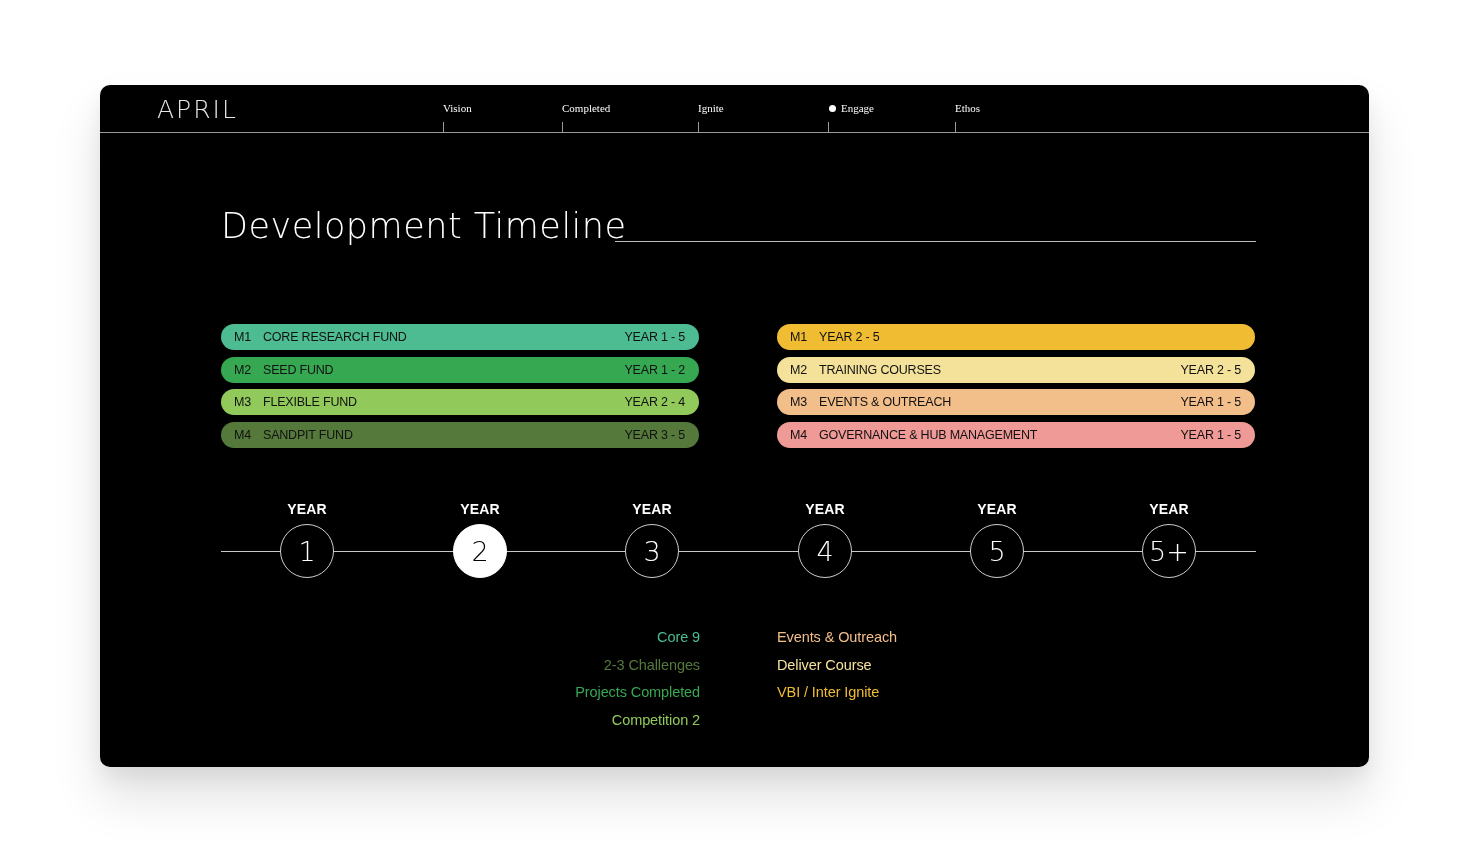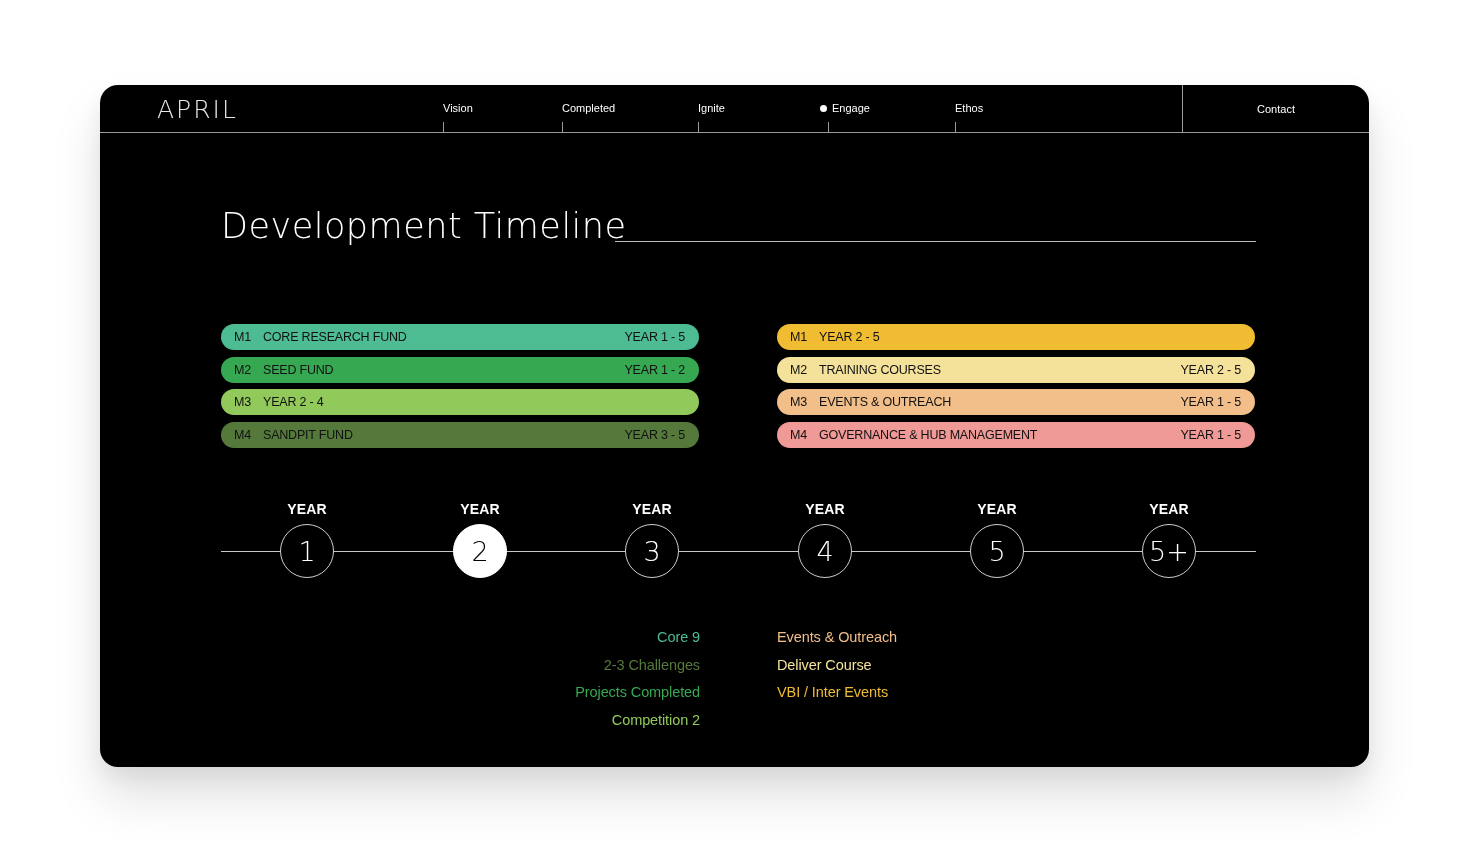--- a/index.html
+++ b/index.html
@@ -7,21 +7,21 @@
       width: 1469px; height: 850px;
       background: #ffffff;
       overflow: hidden;
       font-family: "Liberation Sans", sans-serif;
     }
     .frame {
       position: absolute;
       left: 100px; top: 85px;
       width: 1269px; height: 682px;
       background: #000000;
-      border-radius: 18px;
+      border-radius: 10px;
       box-shadow: 0 30px 50px rgba(0,0,0,0.12), 0 10px 20px rgba(0,0,0,0.06);
       overflow: hidden;
       color: #ffffff;
     }
     
     .header {
       position: absolute; left: 0; top: 0;
       width: 100%; height: 48px;
       border-bottom: 1px solid #9a9a9a;
     }
@@ -29,21 +29,21 @@
       position: absolute; left: 57px; top: 10px;
       font-family: "DejaVu Sans", sans-serif;
       font-size: 25px; letter-spacing: 2px;
       color: #e8e8e8; font-weight: 300;
     }
     .nav-item {
       position: absolute; top: 0; height: 48px;
       font-size: 11px; color: #ffffff;
       cursor: pointer;
     }
-    .nav-item .lbl { position: absolute; top: 17px; left: 0; white-space: nowrap; }
+    .nav-item .lbl { position: absolute; top: 17px; left: 0; white-space: nowrap; font-family: Liberation Serif, serif; }
     .nav-item .tick {
       position: absolute; left: 0; top: 37px;
       width: 1px; height: 11px; background: #9a9a9a;
     }
     .nav-dot {
       display: inline-block; width: 7px; height: 7px; border-radius: 50%;
       background: #ffffff; margin-right: 5px; vertical-align: 0px;
     }
     .contact {
       position: absolute; right: 0; top: 0;
@@ -125,47 +125,47 @@
     </div>
     <div class="nav-item" style="left:462px">
       <span class="lbl">Completed</span>
       <span class="tick"></span>
     </div>
     <div class="nav-item" style="left:598px">
       <span class="lbl">Ignite</span>
       <span class="tick"></span>
     </div>
     <div class="nav-item" style="left:716px">
-      <span class="lbl" style="left:4px"><span class="nav-dot"></span><span>Engage</span></span>
+      <span class="lbl" style="left:13px"><span class="nav-dot"></span><span>Engage</span></span>
       <span class="tick" style="left:12px"></span>
     </div>
     <div class="nav-item" style="left:855px">
       <span class="lbl">Ethos</span>
       <span class="tick"></span>
     </div>
 
-    <div class="contact">Contact</div>
   </div>
 
   <h1 class="title">Development Timeline</h1>
   <div class="title-rule"></div>
 
   <div class="pill-col left">
     <div class="pill" style="background:#4dbc93">
       <span class="code">M1</span>
       <span class="name">CORE RESEARCH FUND</span>
       <span class="yrs">YEAR 1 - 5</span>
     </div>
     <div class="pill" style="background:#37a852">
       <span class="code">M2</span>
       <span class="name">SEED FUND</span>
       <span class="yrs">YEAR 1 - 2</span>
     </div>
     <div class="pill" style="background:#92c95b">
       <span class="code">M3</span>
+      <span class="name">FLEXIBLE FUND</span>
       <span class="yrs">YEAR 2 - 4</span>
     </div>
     <div class="pill" style="background:#55793b">
       <span class="code">M4</span>
       <span class="name">SANDPIT FUND</span>
       <span class="yrs">YEAR 3 - 5</span>
     </div>
   </div>
 
   <div class="pill-col right">
@@ -219,16 +219,16 @@
 
   <div class="ms-left">
     <div class="ms" style="color:#4dbc93">Core 9</div>
     <div class="ms" style="color:#55793b">2-3 Challenges</div>
     <div class="ms" style="color:#37a852">Projects Completed</div>
     <div class="ms" style="color:#92c95b">Competition 2</div>
   </div>
   <div class="ms-right">
     <div class="ms" style="color:#f2be8a">Events &amp; Outreach</div>
     <div class="ms" style="color:#f5e29a">Deliver Course</div>
-    <div class="ms" style="color:#f0bd32">VBI / Inter Events</div>
+    <div class="ms" style="color:#f0bd32">VBI / Inter Ignite</div>
   </div>
 
 </div>
 
 </body></html>

